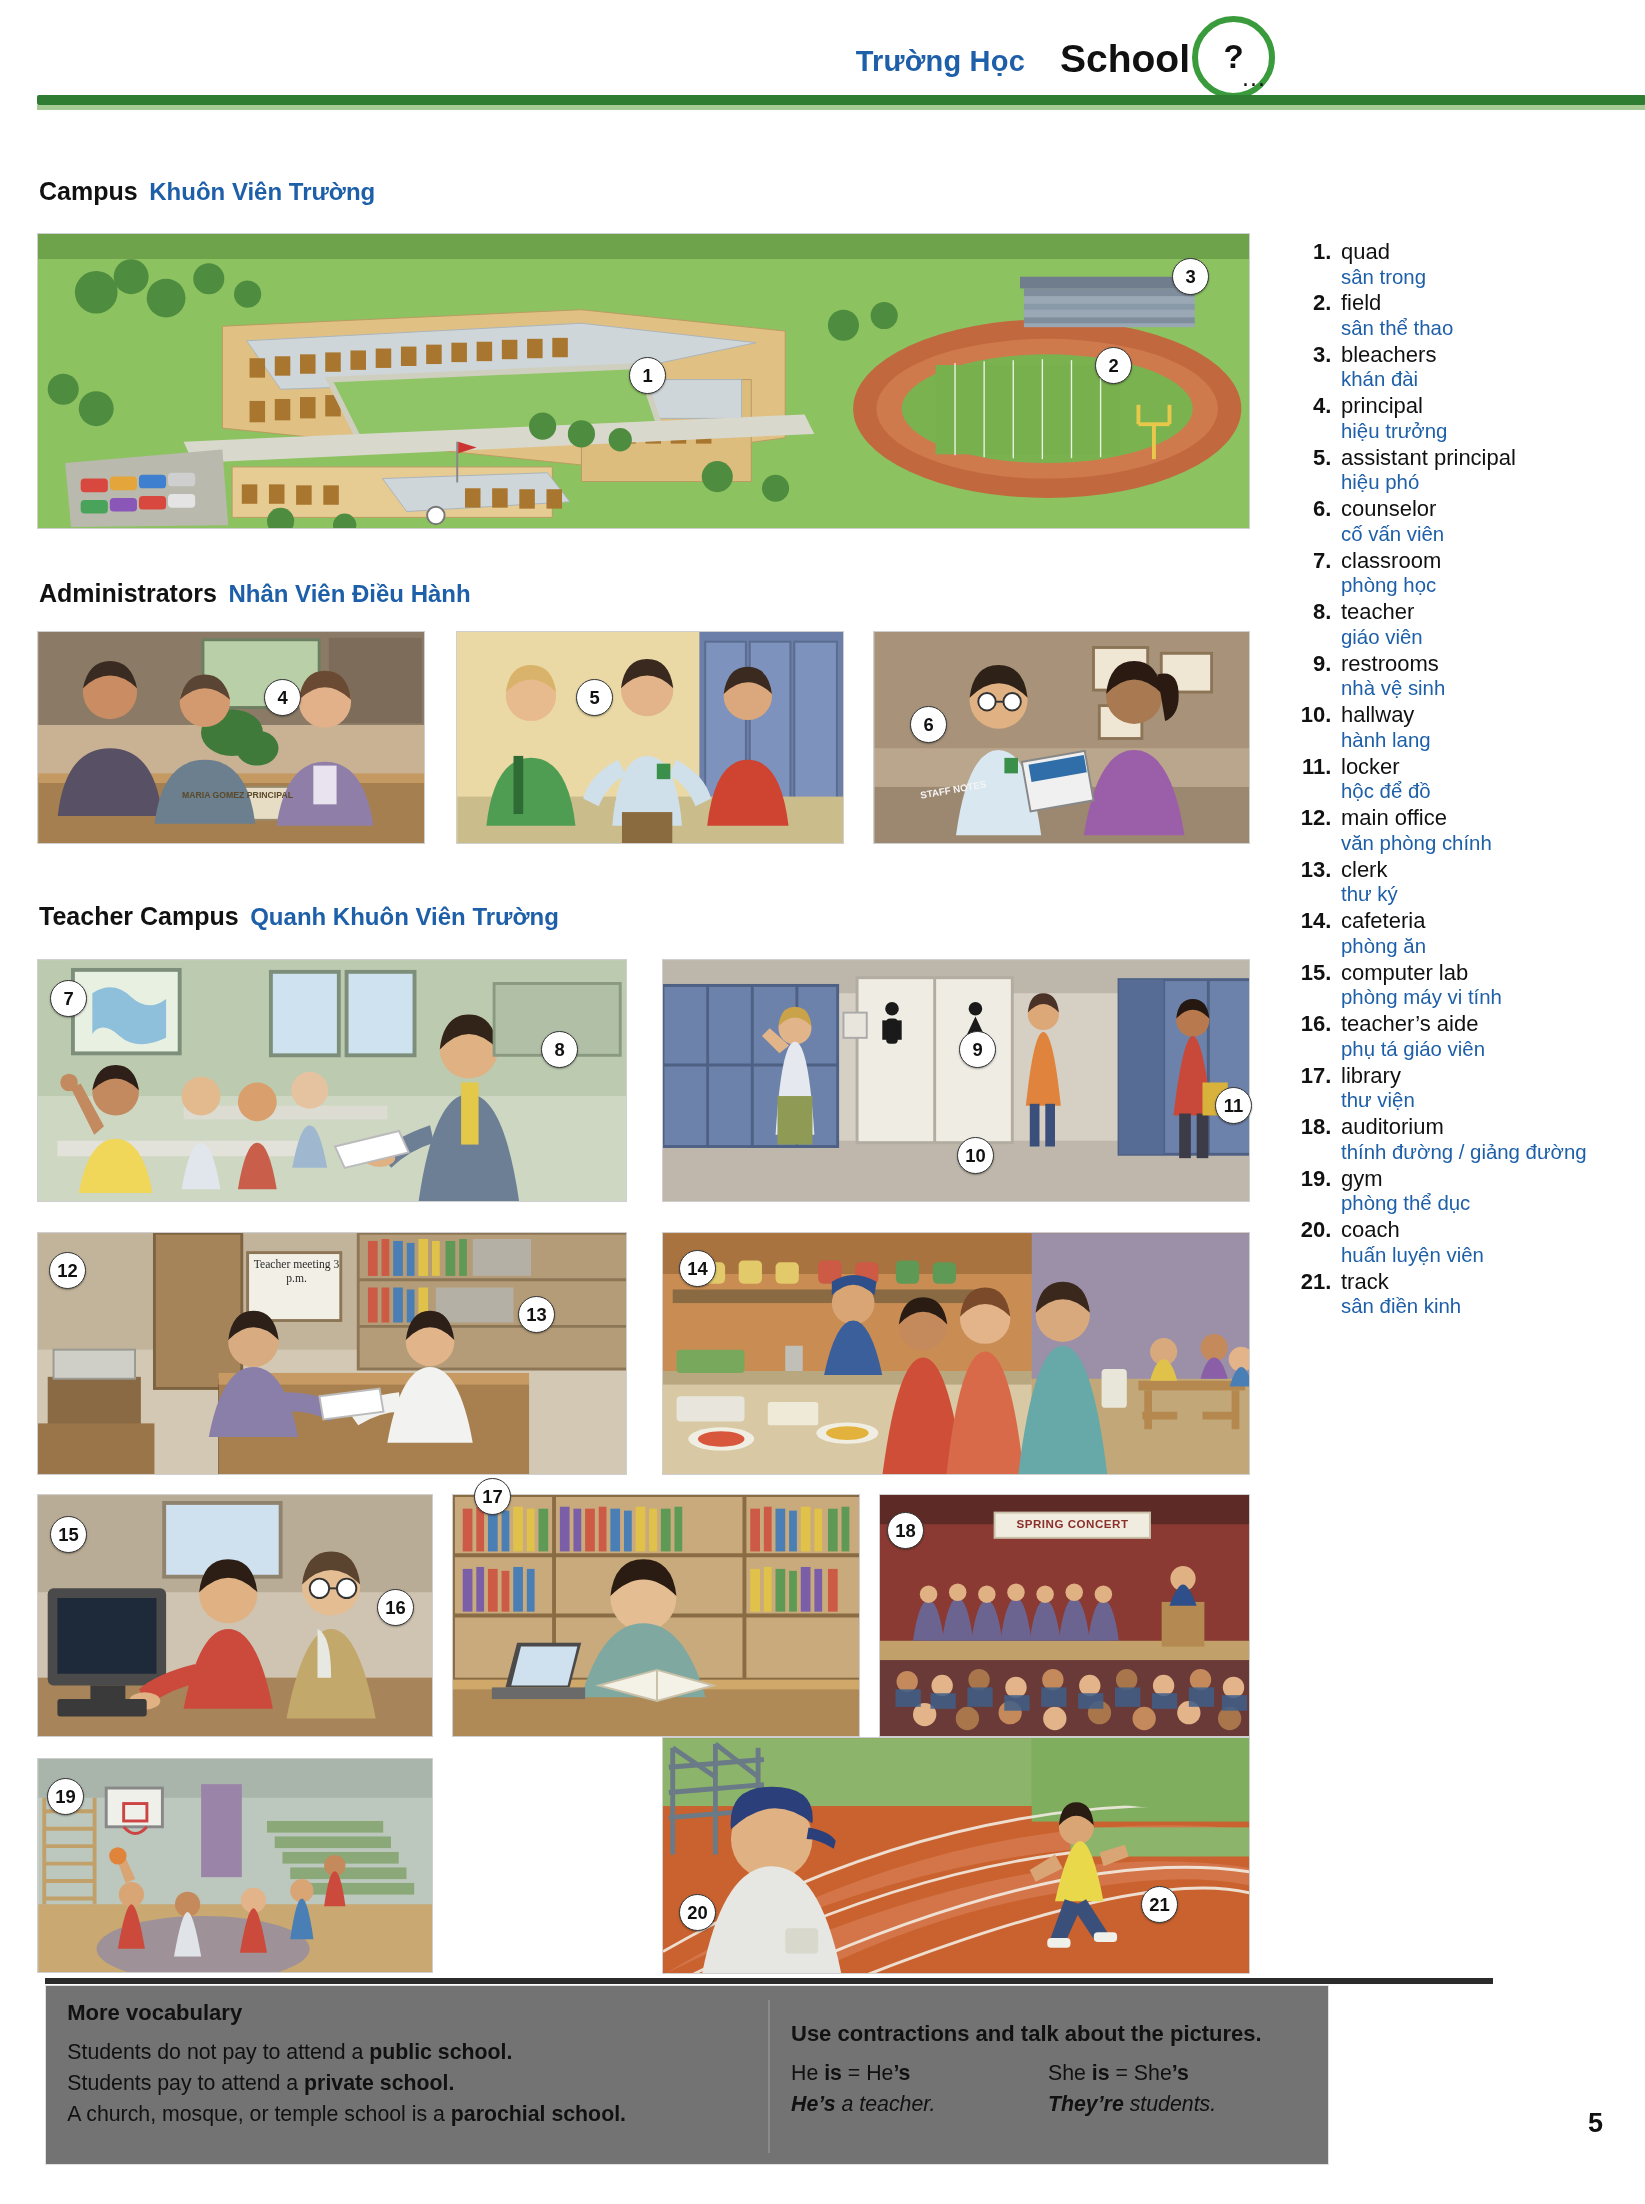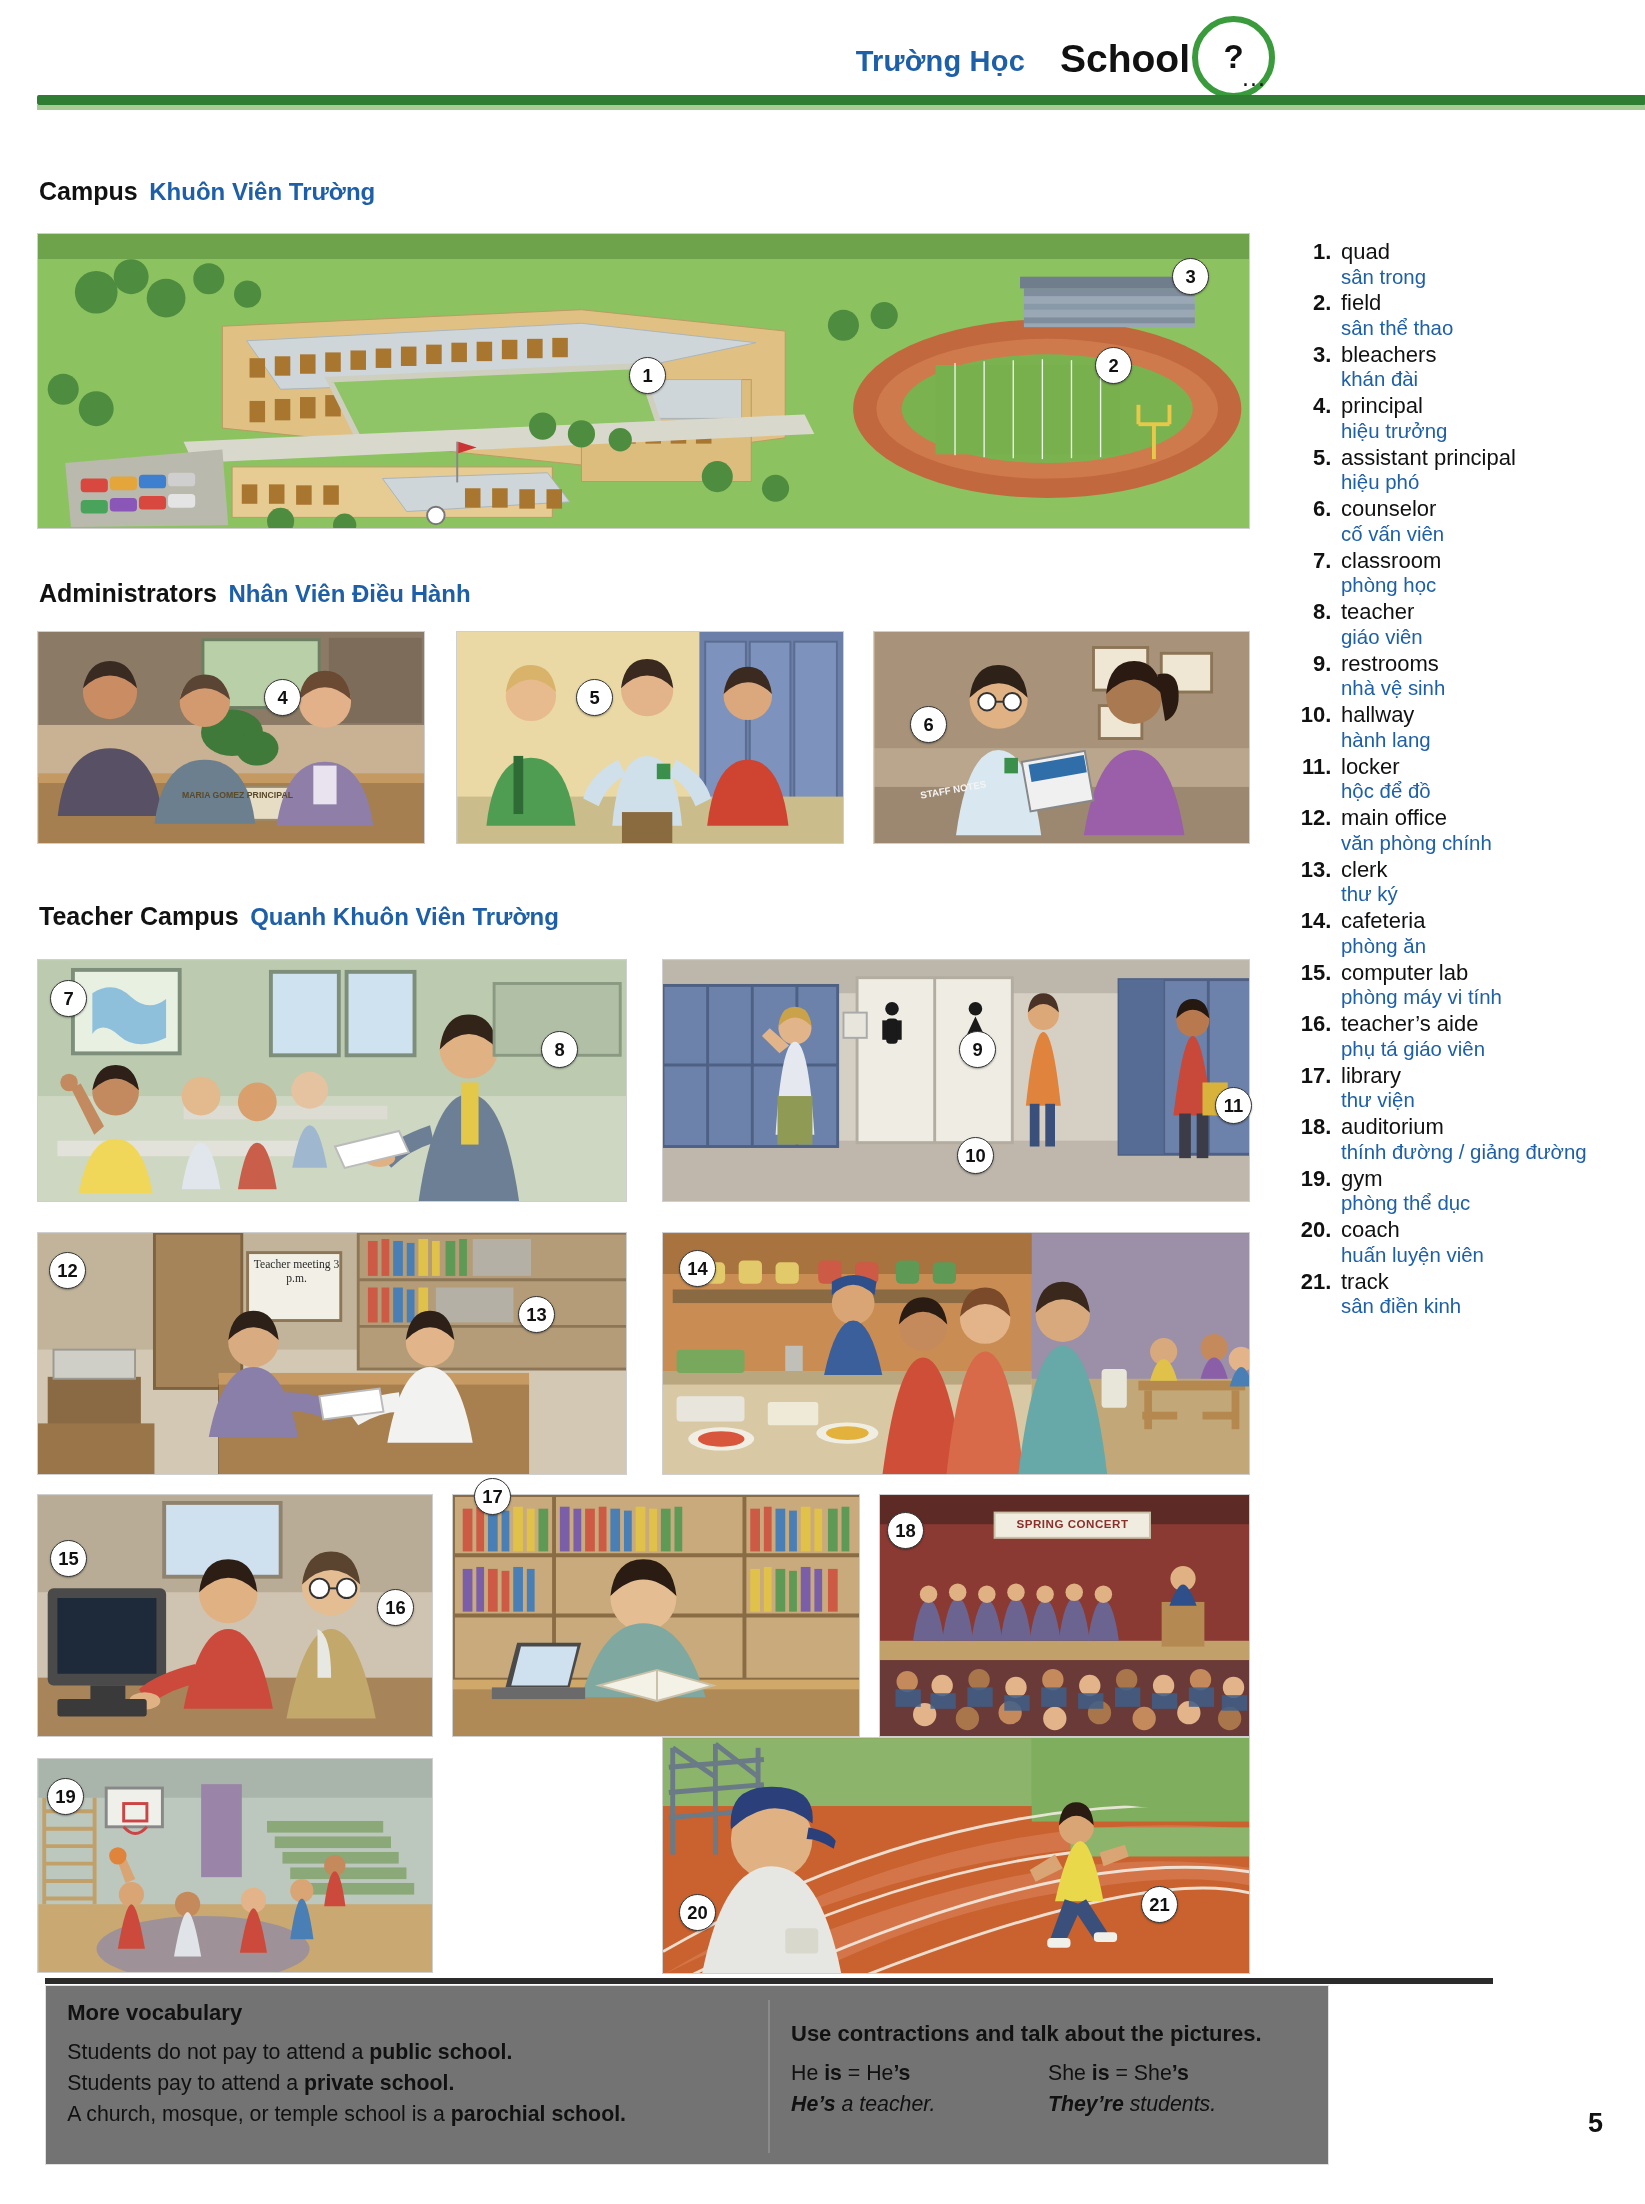--- a/index.html
+++ b/index.html
@@ -704,21 +704,21 @@
        <circle cx="290" cy="96" r="10" fill="#fff" stroke="#333" stroke-width="2"></circle>
        <circle cx="318" cy="96" r="10" fill="#fff" stroke="#333" stroke-width="2"></circle>
        <line x1="300" y1="96" x2="308" y2="96" stroke="#333" stroke-width="2"></line>
        <path d="M256 230 q18 -92 46 -92 q28 0 46 92z" fill="#c2a86a"></path>
        <path d="M288 138 q14 6 14 50 l-14 0z" fill="#e8e8e2"></path>
       </g>
 
     <rect x="20" y="210" width="92" height="18" rx="3" fill="#3a3a3a"></rect>
   </svg>
 </div>
-<div class="marker" style="left:50px;top:1516px;margin-top:24px;">15</div>
+<div class="marker" style="left:50px;top:1516px;">15</div>
 <div class="marker" style="left:377px;top:1589px;">16</div>
 
 <div class="panel" style="left:452px;top:1494px;width:408px;height:243px;background:#c8b089;">
   <svg width="408" height="243" viewBox="0 0 420 250" style="display:block">
     <rect width="420" height="250" fill="#bf9f71"></rect>
 
     <g stroke="#8a6c44" stroke-width="4" fill="#c9aa7c">
       <rect x="0" y="0" width="420" height="190"></rect>
       <line x1="0" y1="62" x2="420" y2="62"></line>
         <line x1="0" y1="124" x2="420" y2="124"></line>

